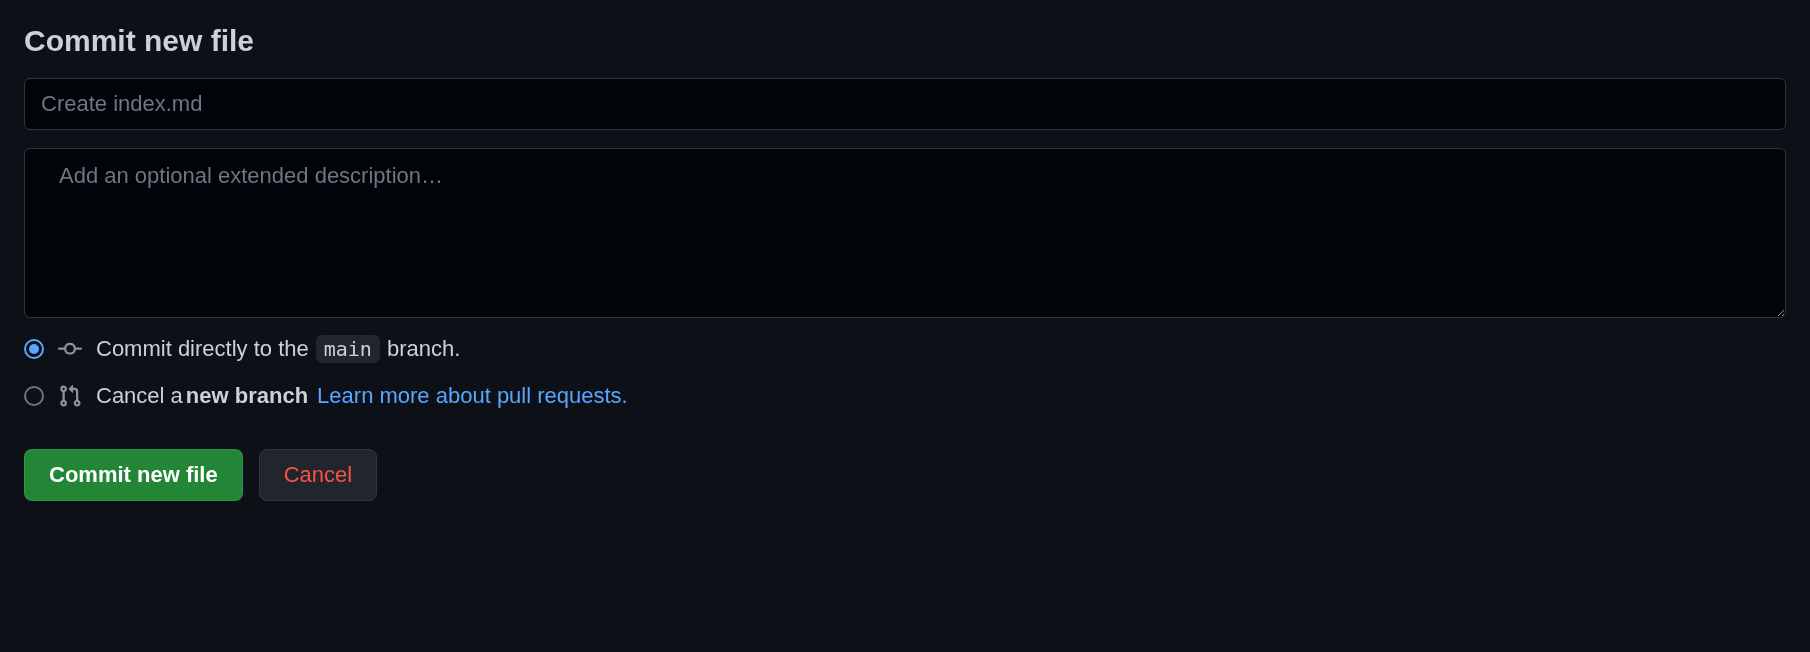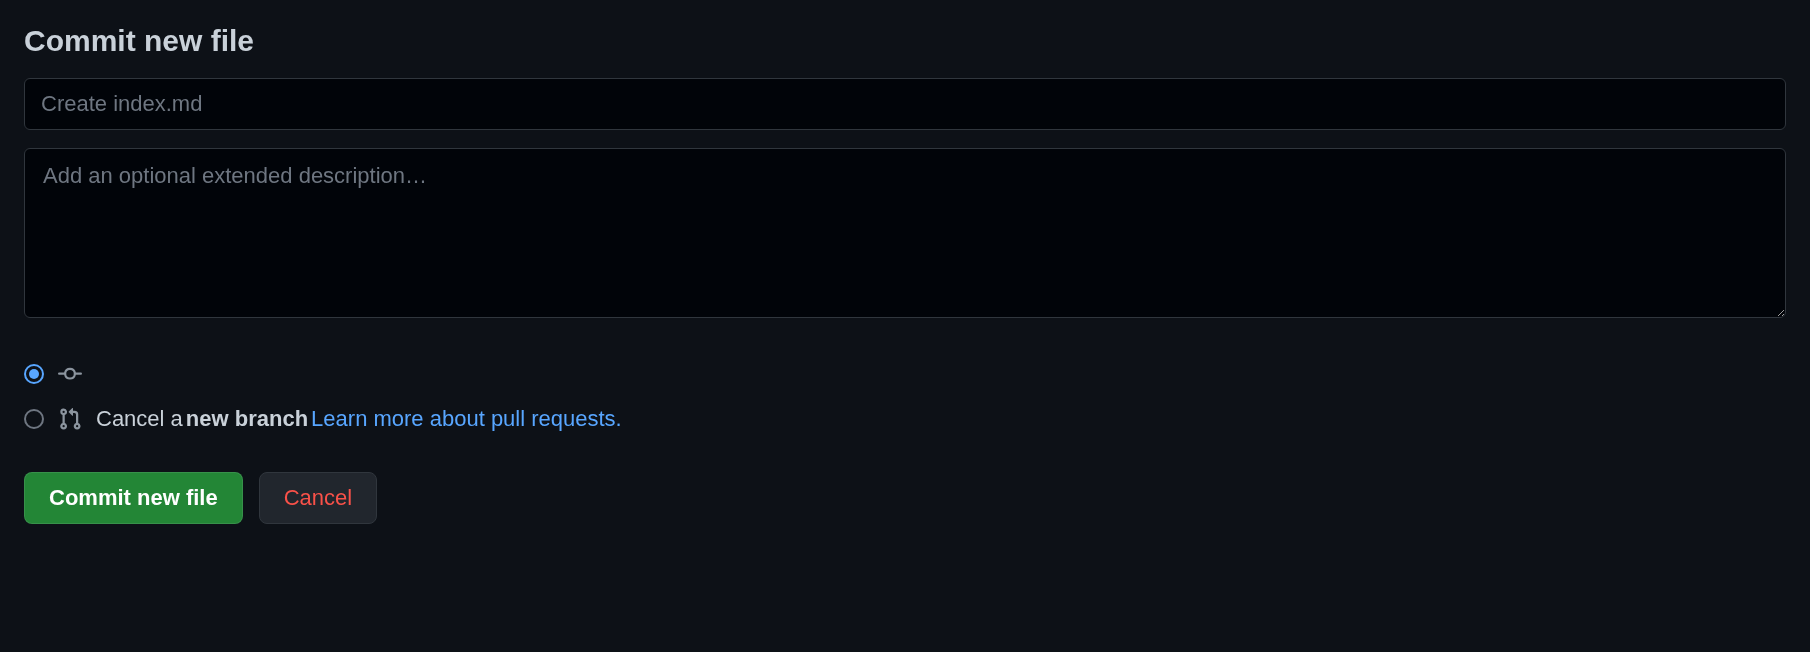--- a/index.html
+++ b/index.html
@@ -34,26 +34,26 @@
     }
     .field-input::placeholder {
       color: #6e7681;
     }
     .field-textarea {
       width: 100%;
       height: 170px;
       background-color: #010409;
       border: 1px solid #30363d;
       border-radius: 6px;
-      padding: 14px 18px;
+      padding: 14px 34px;
       color: #c9d1d9;
       font-size: 22px;
       font-family: inherit;
       resize: vertical;
-      margin-bottom: 40px;
+      margin-bottom: 13px;
     }
     .field-textarea::placeholder {
       color: #6e7681;
     }
     .radio-group {
       margin-bottom: 40px;
     }
     .radio-row {
       display: flex;
       align-items: center;
@@ -111,20 +111,21 @@
       font-size: 20px;
       color: #c9d1d9;
       margin: 0 4px;
     }
     .bold {
       font-weight: 600;
     }
     .link {
       color: #58a6ff;
       cursor: pointer;
+      margin-left: 6px;
     }
     .button-row {
       display: flex;
       gap: 16px;
     }
     .btn {
       padding: 12px 24px;
       border-radius: 8px;
       font-size: 22px;
       font-weight: 500;
@@ -157,20 +158,25 @@
 
 <div class="radio-group">
 
   <div class="radio-row">
     <span class="radio-circle selected"></span>
     <span class="radio-icon">
       <svg viewBox="0 0 16 16">
           <path d="M11.93 8.5a4.002 4.002 0 0 1-7.86 0H.75a.75.75 0 0 1 0-1.5h3.32a4.002 4.002 0 0 1 7.86 0h3.32a.75.75 0 0 1 0 1.5Zm-1.43-.75a2.5 2.5 0 1 0-5 0 2.5 2.5 0 0 0 5 0Z"></path>
         </svg>
     </span>
+    <span class="radio-label">
+      <span>Commit directly to the</span>
+      <span class="branch-pill">main</span>
+      <span>branch.</span>
+    </span>
   </div>
 
   <div class="radio-row">
     <span class="radio-circle"></span>
     <span class="radio-icon">
       <svg viewBox="0 0 16 16">
           <path d="M1.5 3.25a2.25 2.25 0 1 1 3 2.122v5.256a2.251 2.251 0 1 1-1.5 0V5.372A2.25 2.25 0 0 1 1.5 3.25Zm5.677-.177L9.573.677A.25.25 0 0 1 10 .854V2.5h1A2.5 2.5 0 0 1 13.5 5v5.628a2.251 2.251 0 1 1-1.5 0V5a1 1 0 0 0-1-1h-1v1.646a.25.25 0 0 1-.427.177L7.177 3.427a.25.25 0 0 1 0-.354ZM3.75 2.5a.75.75 0 1 0 0 1.5.75.75 0 0 0 0-1.5Zm0 9.5a.75.75 0 1 0 0 1.5.75.75 0 0 0 0-1.5Zm8.25.75a.75.75 0 1 0 1.5 0 .75.75 0 0 0-1.5 0Z"></path>
         </svg>
     </span>
     <span class="radio-label">

